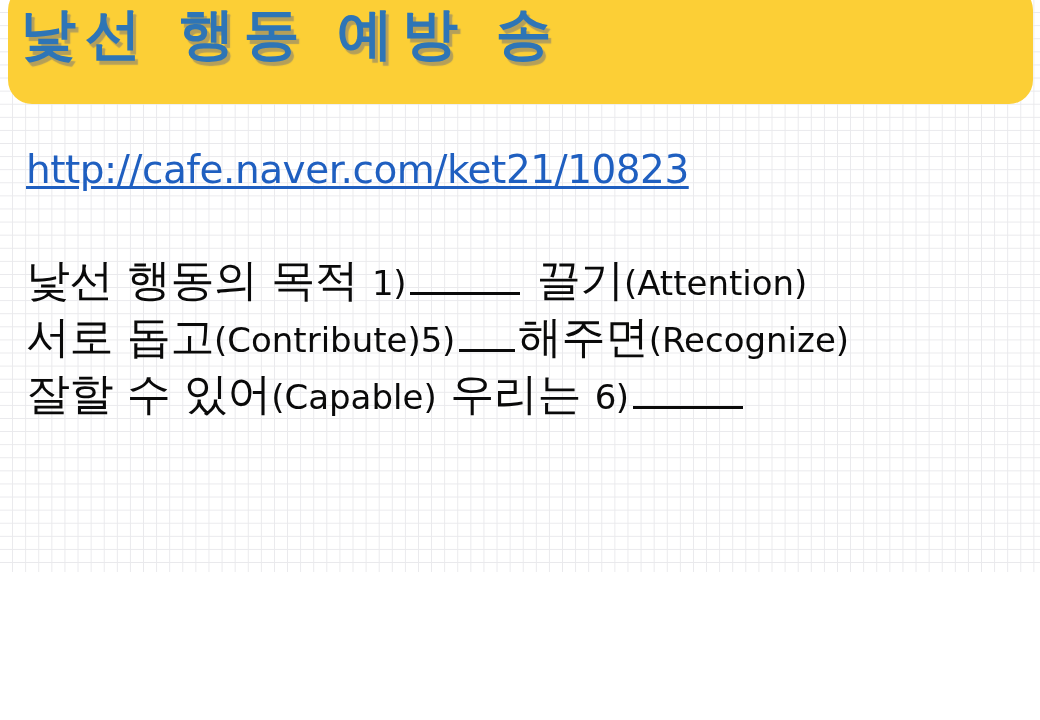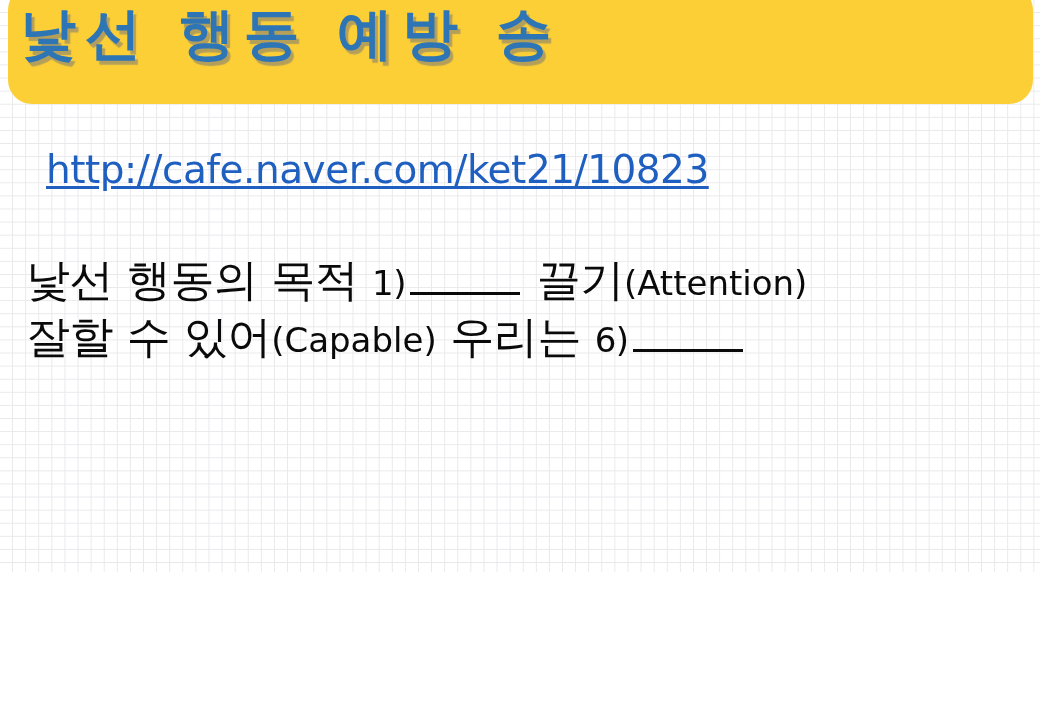--- a/index.html
+++ b/index.html
@@ -64,21 +64,20 @@
 
   #cafe-link {
     font-family: "DejaVu Sans", "Liberation Sans", sans-serif;
     font-size: 39px;
     color: #1F5FC0;
     text-decoration: underline;
     text-underline-offset: 3px;
     white-space: nowrap;
     cursor: pointer;
     letter-spacing: -0.5px;
-    margin-left: 20px;
   }
 
   
   #body-block {
     position: absolute;
     left: 26px;
     top: 251px;
     width: 1010px;
   }
 
@@ -137,20 +136,23 @@
 
   <div id="body-block">
 
     <div class="lyric-line">
       <span>낯선 행동의 목적 </span><span class="num">1)</span><span class="blank w-long"></span><span> 끌기</span><span class="lat">(Attention)</span>
     </div>
 
 
 
 
+    <div class="lyric-line">
+      <span>서로 돕고</span><span class="lat">(Contribute)</span><span class="num">5)</span><span class="blank w-short"></span><span>해주면</span><span class="lat">(Recognize)</span>
+    </div>
 
     <div class="lyric-line">
       <span>잘할 수 있어</span><span class="lat">(Capable)</span><span> 우리는 </span><span class="num">6)</span><span class="blank w-long"></span>
     </div>
 
 
   </div>
 </div>
 
 </body></html>

